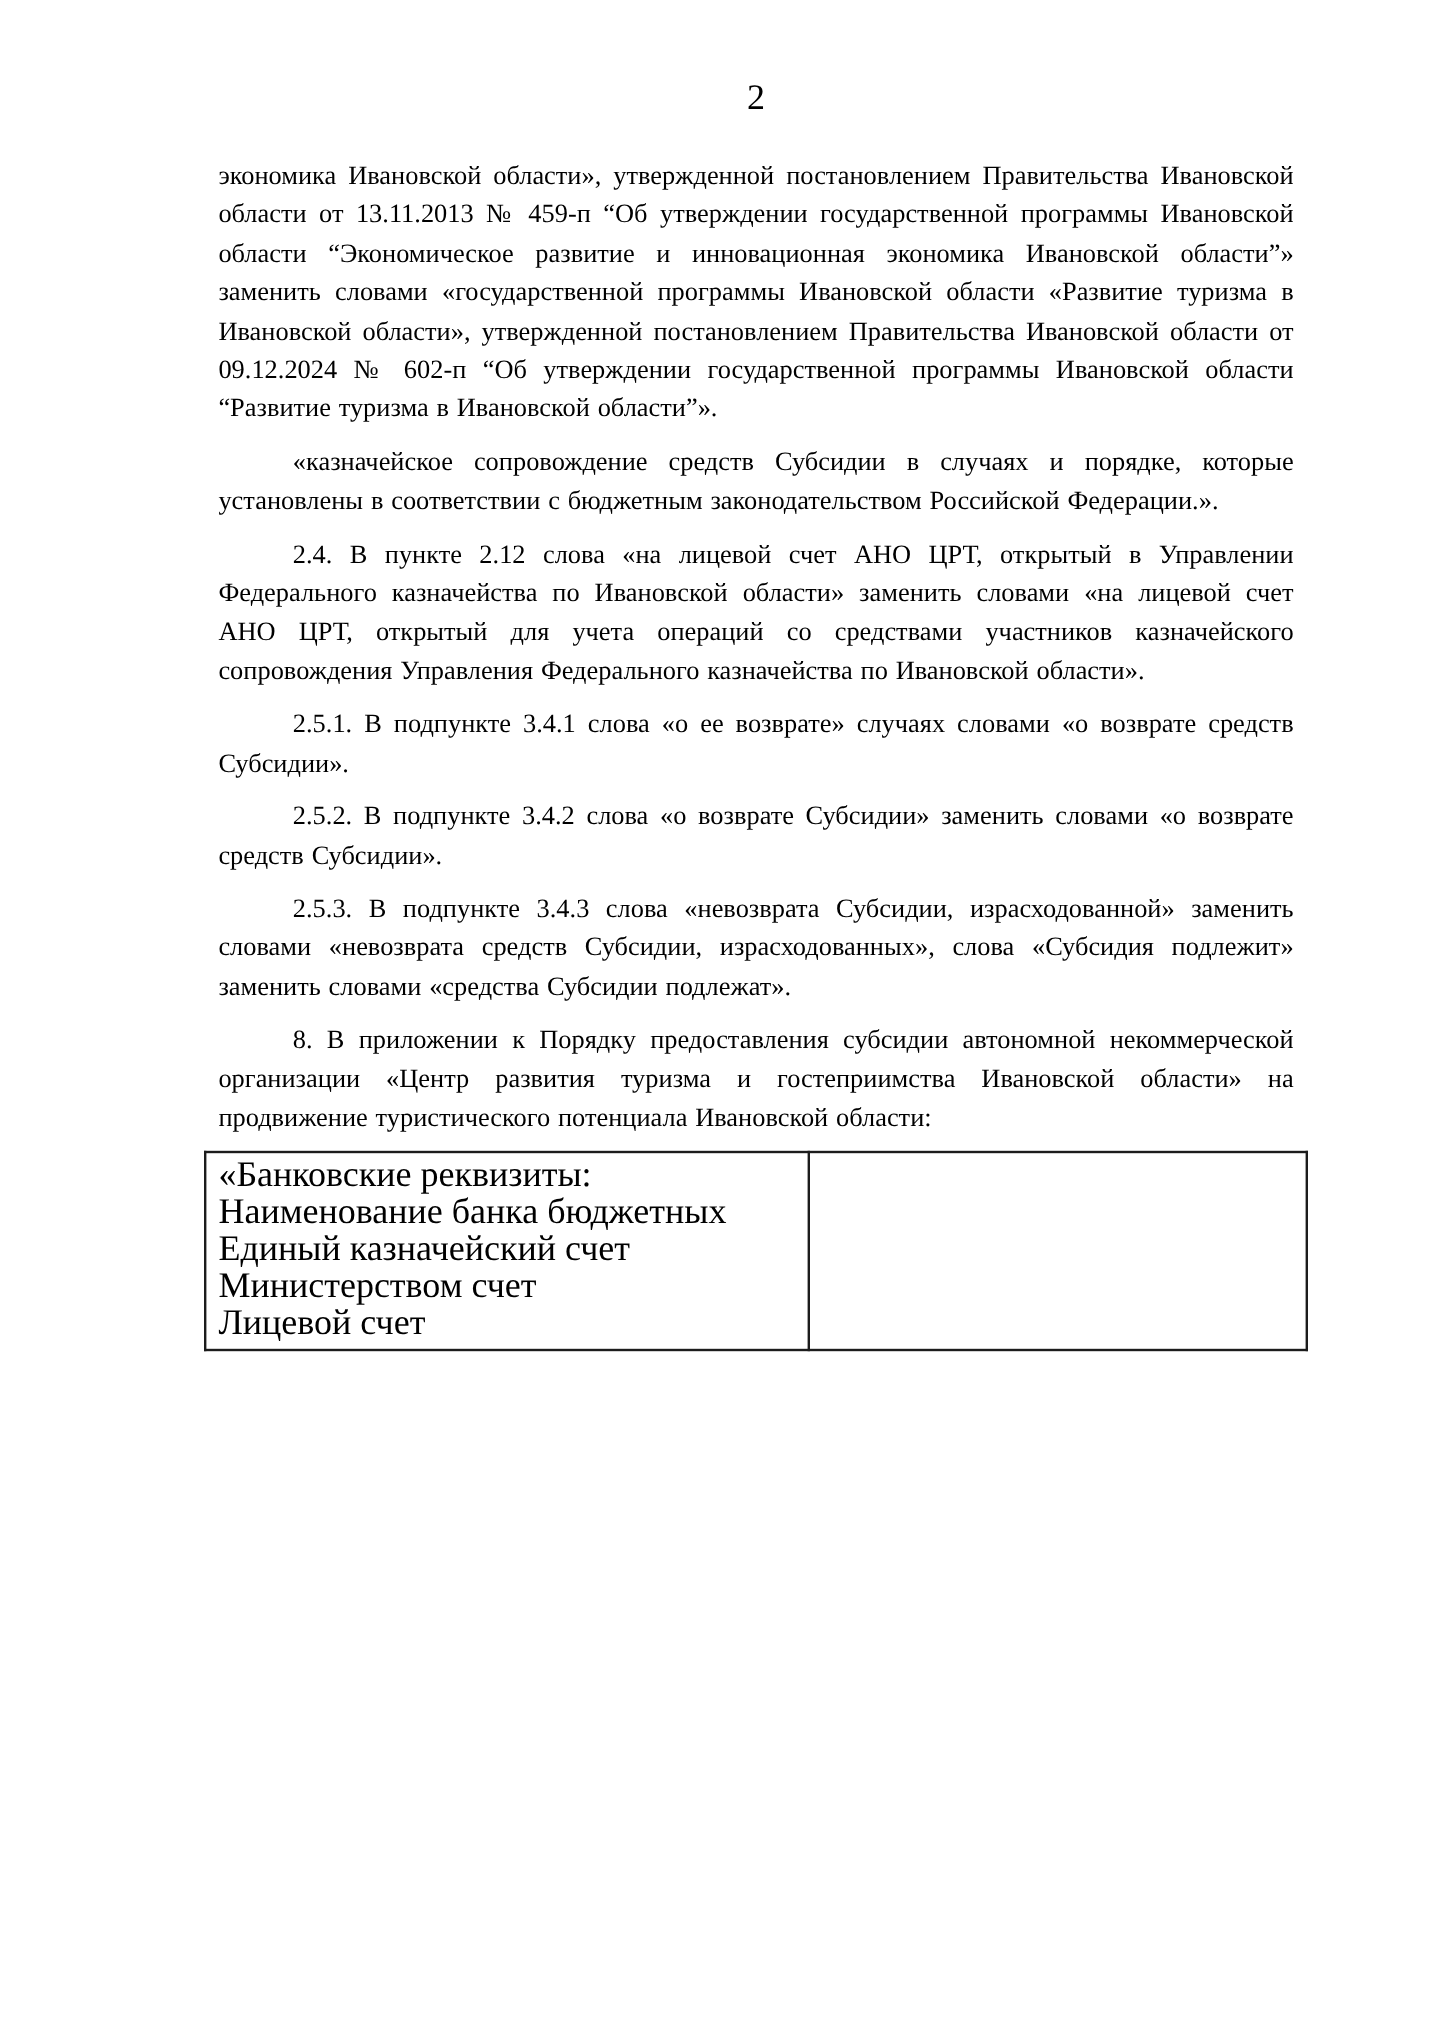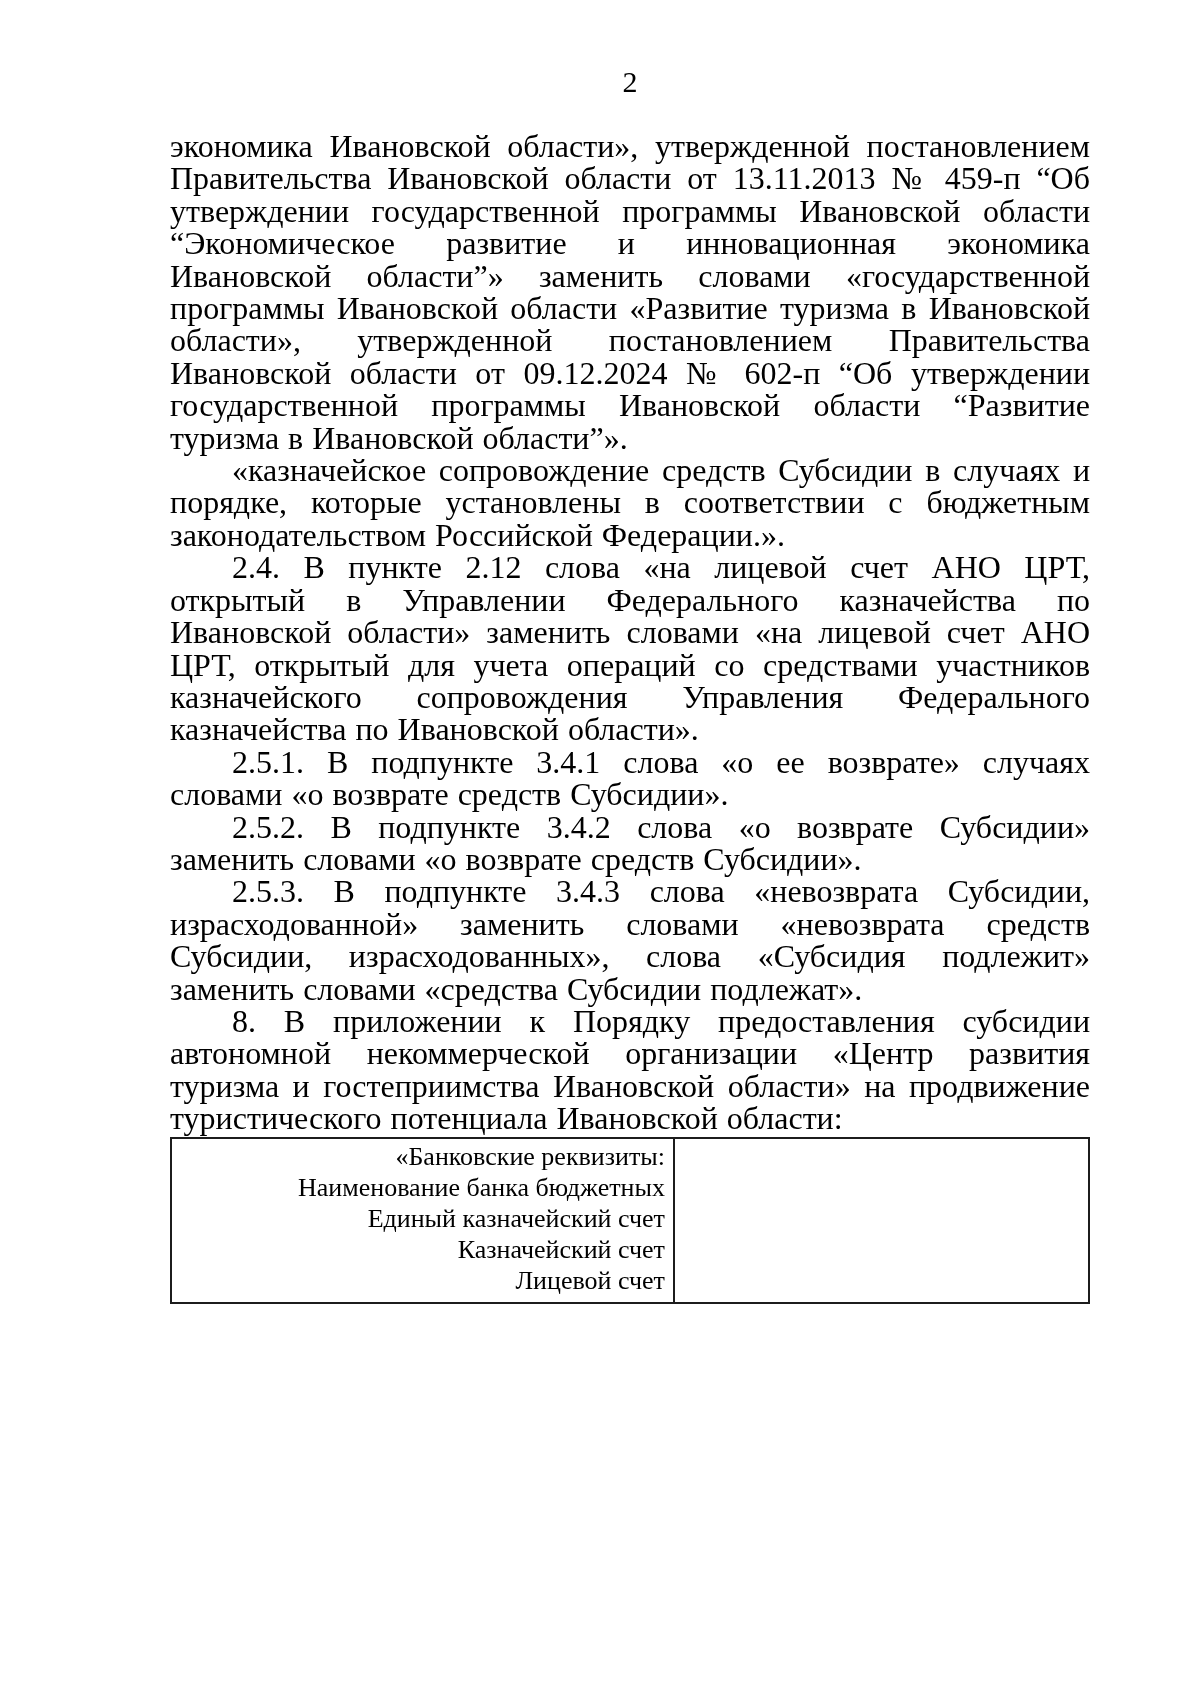--- a/index.html
+++ b/index.html
@@ -22,22 +22,22 @@
     padding: 66px 110px 0 170px;
     background: #ffffff;
   }
   .page-number {
     text-align: center;
     font-size: 30px;
     line-height: 32px;
     margin-bottom: 32px;
   }
   .body-par {
-    margin: 0;
-    font-size: 32px;
+    margin: 12px;
+    font-size: 22px;
     line-height: 32.4px;
     text-align: justify;
     text-justify: inter-word;
     word-spacing: 1px;
   }
   .body-par.indent {
     text-indent: 62px;
   }
   .req-table {
     width: 100%;
@@ -46,24 +46,23 @@
     margin-top: 2px;
   }
   .req-table td {
     border: 2px solid #1c1c1c;
     vertical-align: top;
     padding: 2px 8px 6px 10px;
   }
   .req-table td.cell-left  { width: 55%; }
   .req-table td.cell-right { width: 45%; }
   .table-line {
-    font-size: 26px;
+    font-size: 30px;
     line-height: 31px;
     white-space: nowrap;
-    text-align: right;
   }
 </style>
 </head>
 <body>
 
 <div class="page">
 
   <div class="page-number">2</div>
 
   <p class="body-par">экономика Ивановской области», утвержденной постановлением Правительства Ивановской области от 13.11.2013 № 459-п “Об утверждении государственной программы Ивановской области “Экономическое развитие и инновационная экономика Ивановской области”» заменить словами «государственной программы Ивановской области «Развитие туризма в Ивановской области», утвержденной постановлением Правительства Ивановской области от 09.12.2024 № 602-п “Об утверждении государственной программы Ивановской области “Развитие туризма в Ивановской области”».</p>
@@ -84,21 +83,21 @@
   <p class="body-par indent">8. В приложении к Порядку предоставления субсидии автономной некоммерческой организации «Центр развития туризма и гостеприимства Ивановской области» на продвижение туристического потенциала Ивановской области:</p>
 
 
   <table class="req-table">
     <tbody>
       <tr>
         <td class="cell-left">
           <div class="table-line">«Банковские реквизиты:</div>
           <div class="table-line">Наименование банка бюджетных</div>
           <div class="table-line">Единый казначейский счет</div>
-          <div class="table-line">Казначейский счет</div>
+          <div class="table-line">Министерством счет</div>
           <div class="table-line">Лицевой счет</div>
         </td>
         <td class="cell-right"></td>
       </tr>
     </tbody>
   </table>
 
 </div>
 
 </body></html>

